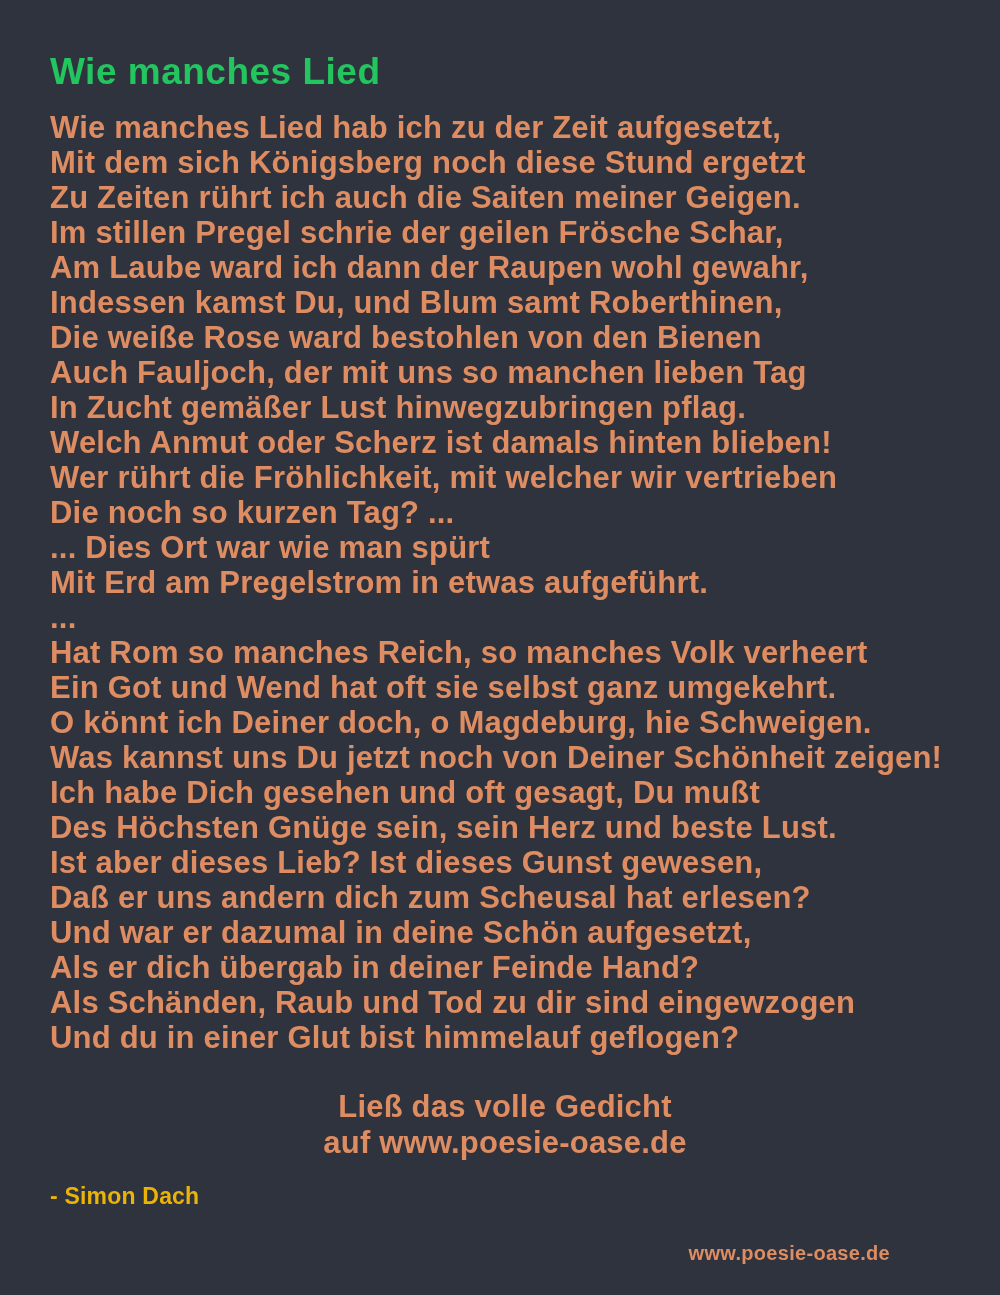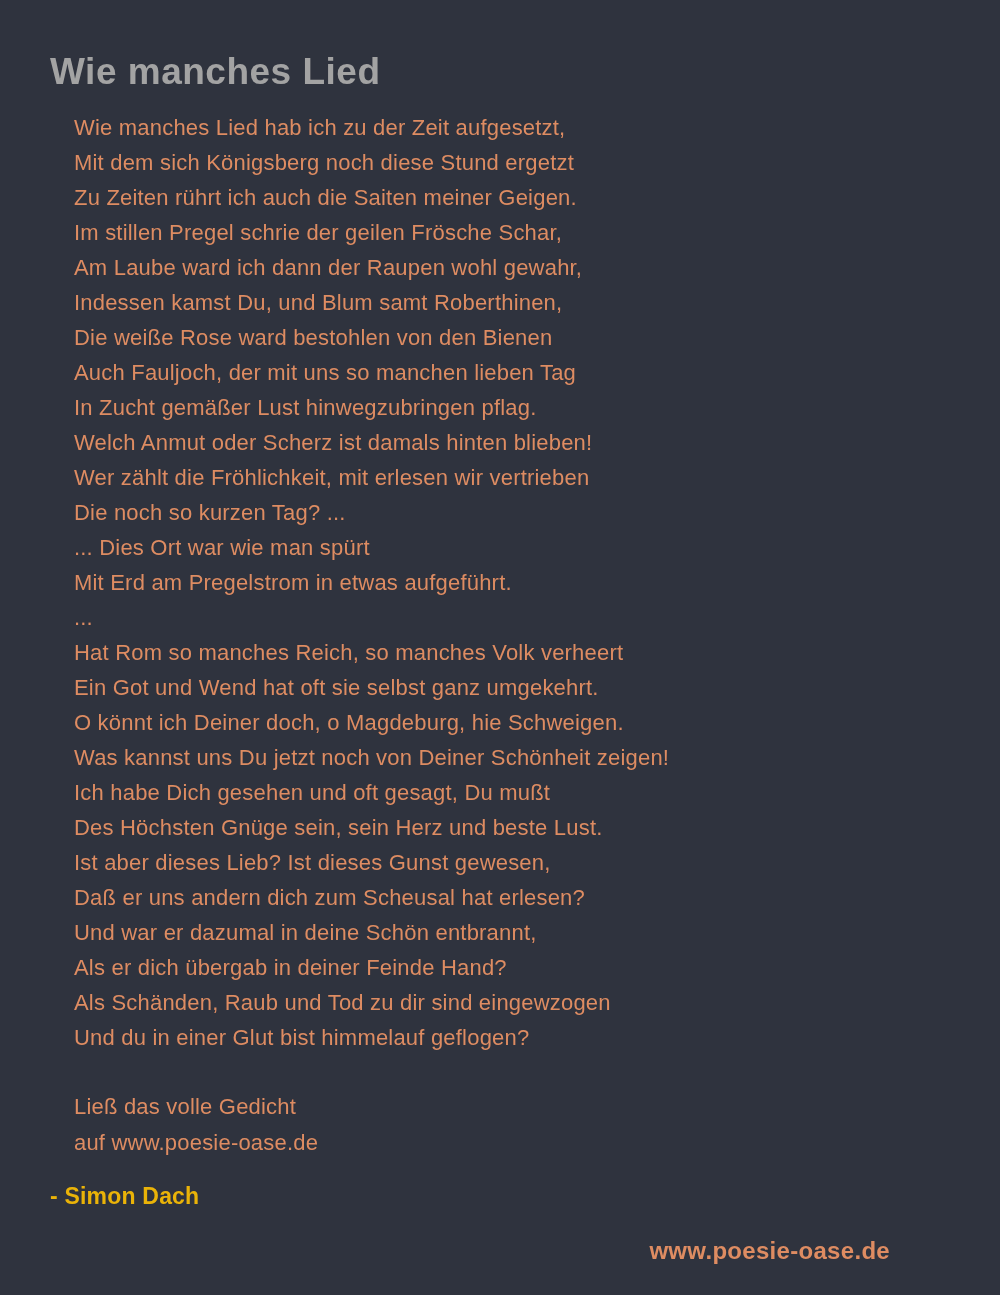--- a/index.html
+++ b/index.html
@@ -18,54 +18,54 @@
     position: absolute;
     top: 0;
     left: 50px;
     right: 40px;
   }
   .poem-title {
     margin-top: 50px;
     font-size: 37px;
     line-height: 44px;
     font-weight: 700;
-    color: #a3a3a3;
+    color: #22c55e;
     letter-spacing: 0.5px;
   }
   .poem-body {
     margin-top: 16px;
   }
   .poem-line {
-    font-size: 22px;
+    font-size: 31px;
     line-height: 35px;
-    font-weight: 400;
+    font-weight: 700;
     color: #DE8C62;
     letter-spacing: 0.2px;
     white-space: pre;
-    margin-left: 24px;
   }
   .footer-note {
     margin-top: 34px;
+    text-align: center;
   }
   .footer-note .poem-line {
     line-height: 36px;
   }
   .author-line {
     margin-top: 17px;
     font-size: 23px;
     line-height: 36px;
     font-weight: 700;
     color: #eab308;
     letter-spacing: 0.2px;
   }
   .watermark {
     position: absolute;
     right: 110px;
     bottom: 30px;
-    font-size: 24px;
+    font-size: 20px;
     font-weight: 700;
     color: #DE8C62;
     letter-spacing: 0.3px;
   }
 </style>
 </head>
 <body>
 
 <div class="content">
   <div class="poem-title">Wie manches Lied</div>
@@ -74,34 +74,34 @@
       <div class="poem-line">Wie manches Lied hab ich zu der Zeit aufgesetzt,</div>
       <div class="poem-line">Mit dem sich Königsberg noch diese Stund ergetzt</div>
       <div class="poem-line">Zu Zeiten rührt ich auch die Saiten meiner Geigen.</div>
       <div class="poem-line">Im stillen Pregel schrie der geilen Frösche Schar,</div>
       <div class="poem-line">Am Laube ward ich dann der Raupen wohl gewahr,</div>
       <div class="poem-line">Indessen kamst Du, und Blum samt Roberthinen,</div>
       <div class="poem-line">Die weiße Rose ward bestohlen von den Bienen</div>
       <div class="poem-line">Auch Fauljoch, der mit uns so manchen lieben Tag</div>
       <div class="poem-line">In Zucht gemäßer Lust hinwegzubringen pflag.</div>
       <div class="poem-line">Welch Anmut oder Scherz ist damals hinten blieben!</div>
-      <div class="poem-line">Wer zählt die Fröhlichkeit, mit erlesen wir vertrieben</div>
+      <div class="poem-line">Wer rührt die Fröhlichkeit, mit welcher wir vertrieben</div>
       <div class="poem-line">Die noch so kurzen Tag? ...</div>
       <div class="poem-line">... Dies Ort war wie man spürt</div>
       <div class="poem-line">Mit Erd am Pregelstrom in etwas aufgeführt.</div>
       <div class="poem-line">...</div>
       <div class="poem-line">Hat Rom so manches Reich, so manches Volk verheert</div>
       <div class="poem-line">Ein Got und Wend hat oft sie selbst ganz umgekehrt.</div>
       <div class="poem-line">O könnt ich Deiner doch, o Magdeburg, hie Schweigen.</div>
       <div class="poem-line">Was kannst uns Du jetzt noch von Deiner Schönheit zeigen!</div>
       <div class="poem-line">Ich habe Dich gesehen und oft gesagt, Du mußt</div>
       <div class="poem-line">Des Höchsten Gnüge sein, sein Herz und beste Lust.</div>
       <div class="poem-line">Ist aber dieses Lieb? Ist dieses Gunst gewesen,</div>
       <div class="poem-line">Daß er uns andern dich zum Scheusal hat erlesen?</div>
-      <div class="poem-line">Und war er dazumal in deine Schön entbrannt,</div>
+      <div class="poem-line">Und war er dazumal in deine Schön aufgesetzt,</div>
       <div class="poem-line">Als er dich übergab in deiner Feinde Hand?</div>
       <div class="poem-line">Als Schänden, Raub und Tod zu dir sind eingewzogen</div>
       <div class="poem-line">Und du in einer Glut bist himmelauf geflogen?</div>
     </div>
 
   <div class="footer-note">
     <div class="poem-line">Ließ das volle Gedicht</div>
     <div class="poem-line">auf www.poesie-oase.de</div>
   </div>
 

